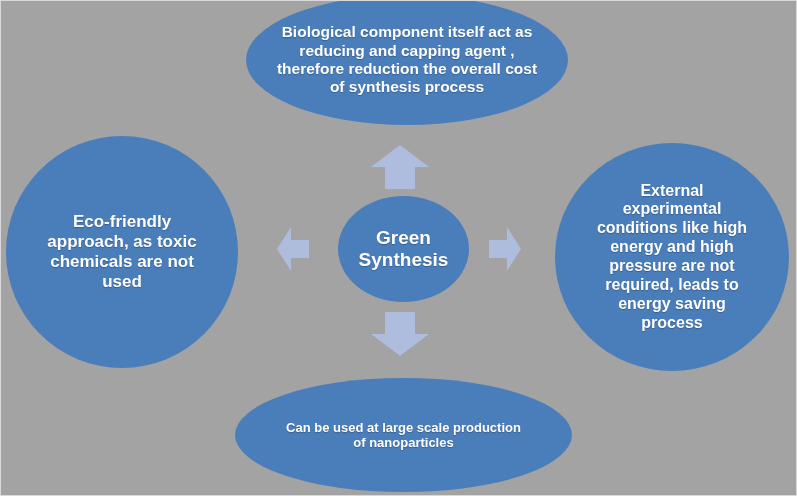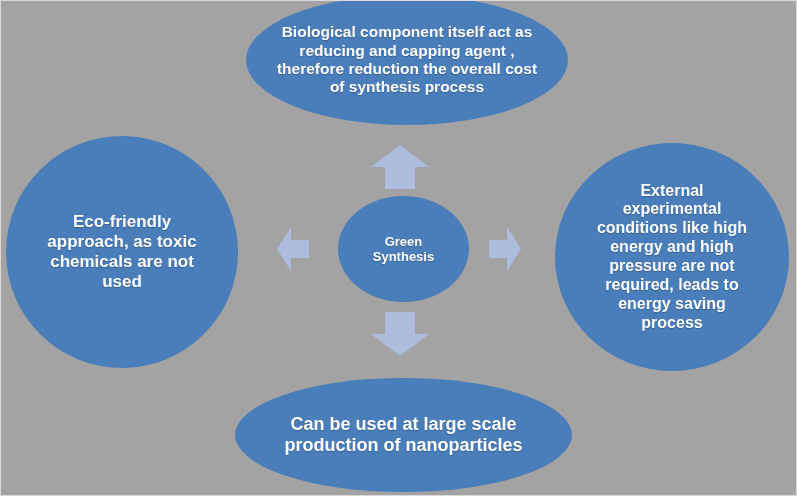--- a/index.html
+++ b/index.html
@@ -47,21 +47,21 @@
     font-size: 15.5px;
   }
   #node-top span { padding: 0 30px; }
   
   #node-bottom {
     left: 234px;
     top: 377px;
     width: 337px;
     height: 114px;
     border-radius: 50% / 50%;
-    font-size: 18px;
+    font-size: 13px;
   }
   #node-bottom span { padding: 0 44px; }
   
   #node-left {
     left: 5px;
     top: 135px;
     width: 232px;
     height: 232px;
     border-radius: 50%;
     font-size: 17px;
@@ -77,21 +77,21 @@
     font-size: 16px;
   }
   #node-right span { padding: 0 34px; }
   
   #node-center {
     left: 337px;
     top: 195px;
     width: 131px;
     height: 106px;
     border-radius: 50% / 50%;
-    font-size: 13px;
+    font-size: 19px;
   }
   #node-center span { padding: 0 6px; }
 
   
   .arrow {
     position: absolute;
   }
   .arrow svg { display: block; }
   #arrow-up   { left: 370px; top: 144px; }
   #arrow-down { left: 370px; top: 311px; }

